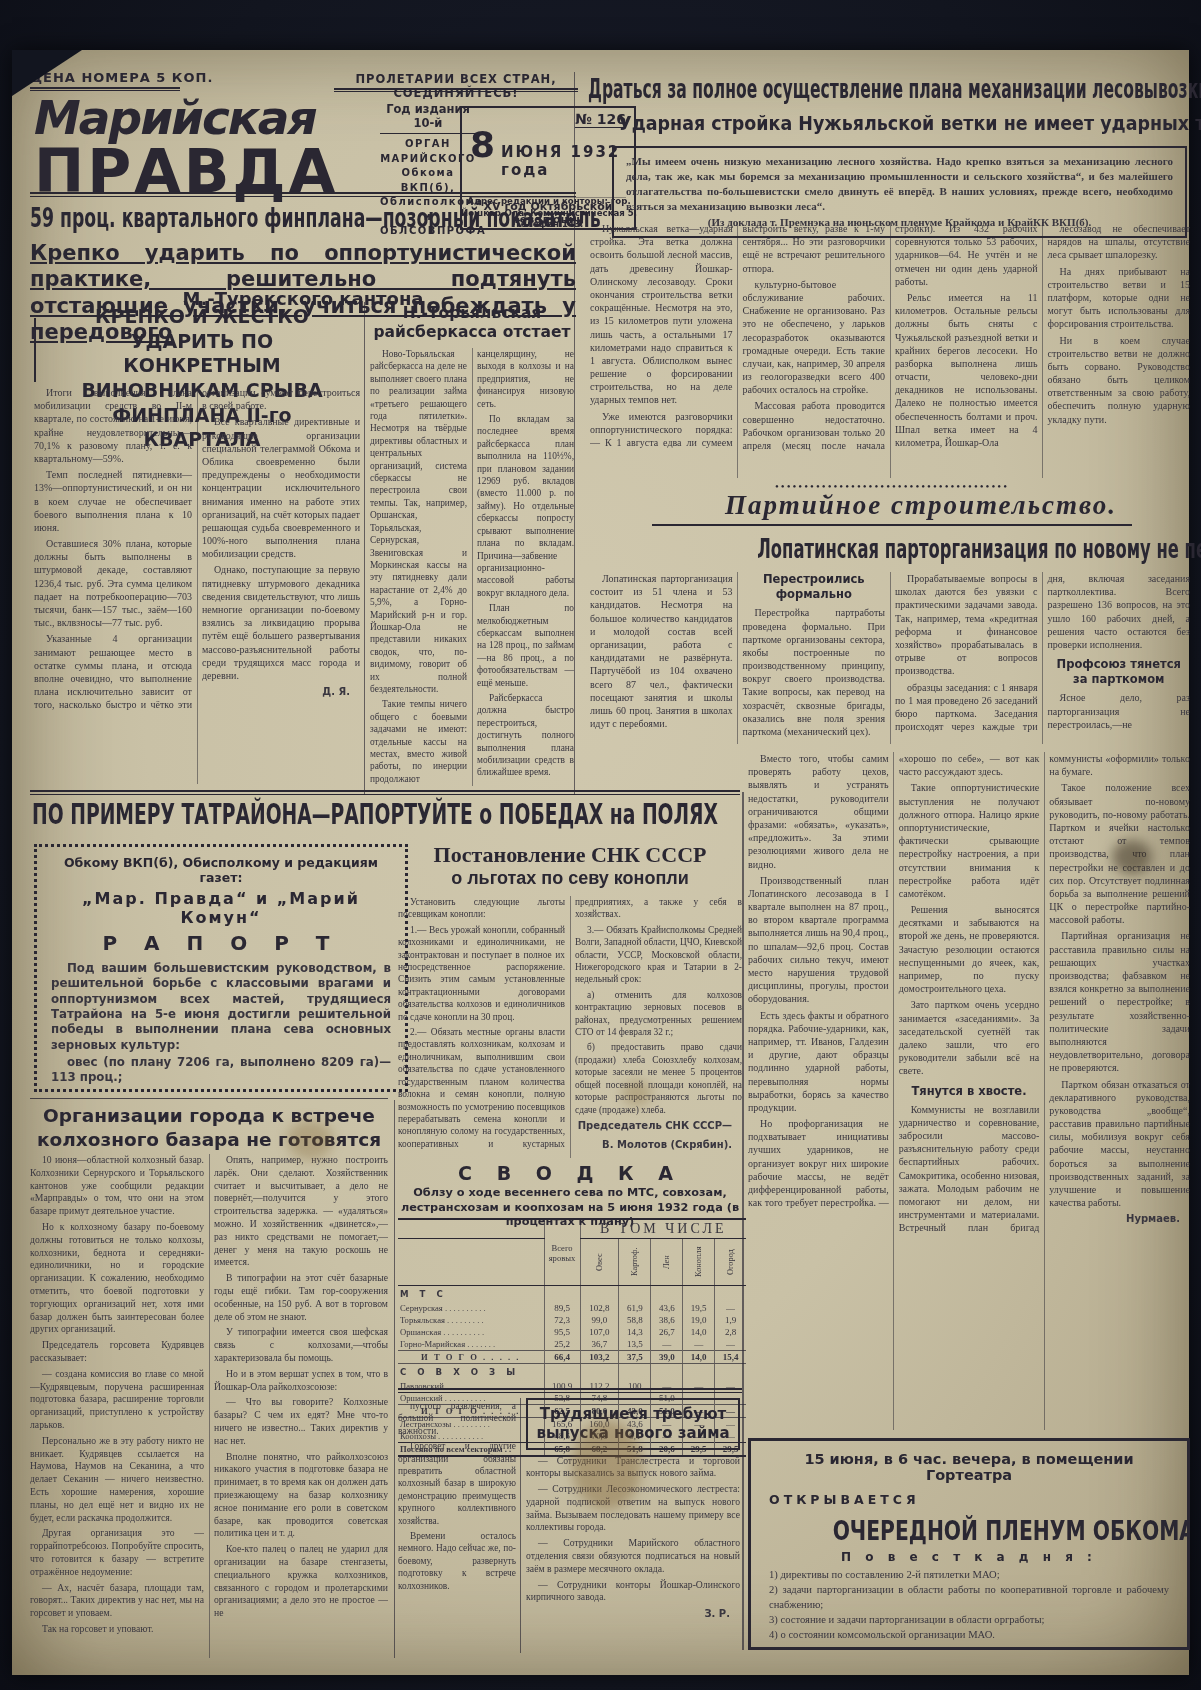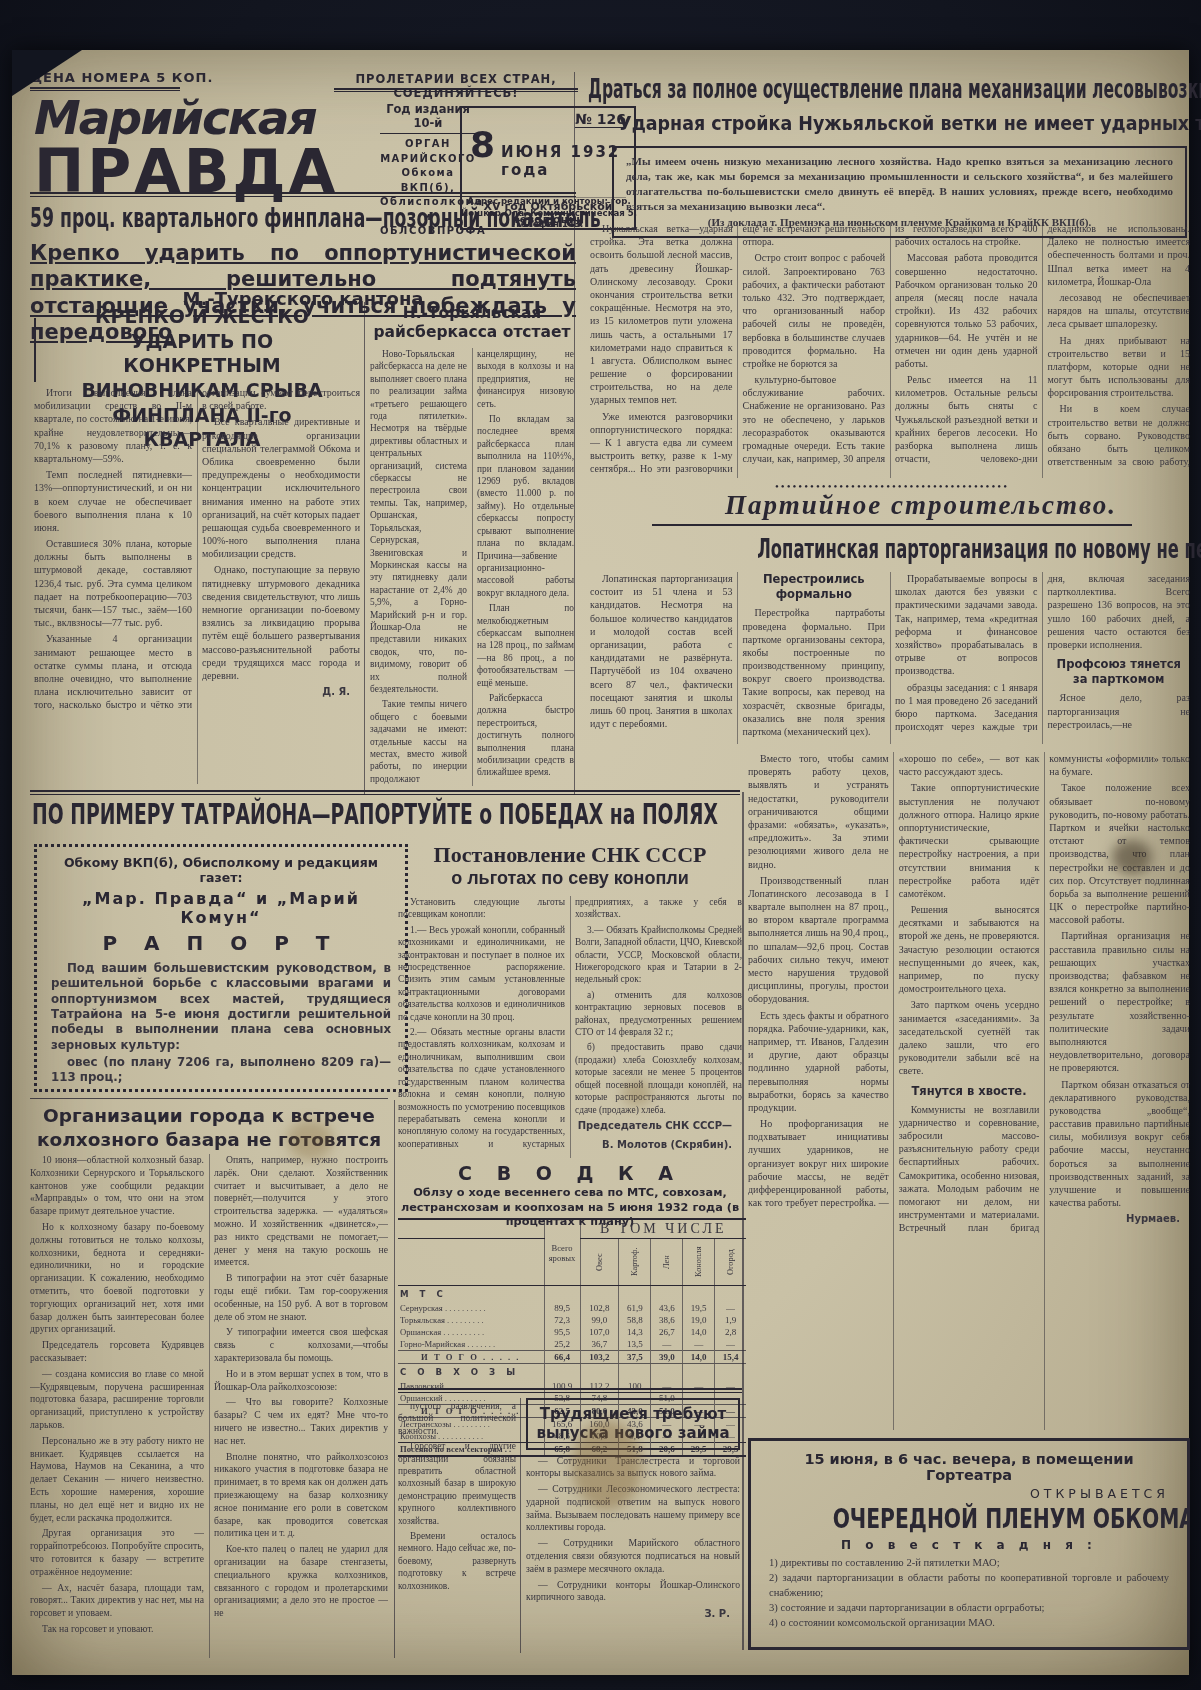--- a/index.html
+++ b/index.html
@@ -87,21 +87,21 @@
   tr.sec td{font-family:"DejaVu Sans",sans-serif;font-weight:bold;letter-spacing:4px;font-size:10px;padding:3px 2px;}
   tr.itogo td{border-top:1px solid rgba(42,39,50,.7);border-bottom:1px solid rgba(42,39,50,.7);font-weight:bold;}
   tr.itogo td.lbl{text-align:center;letter-spacing:2px;}
   tr.total td{border-top:1.5px solid var(--ink);font-weight:bold;}
   
   .zaimbox{border:2px solid var(--ink);padding:5px 8px;}
   .zaim-h{font-family:"DejaVu Sans",sans-serif;font-weight:900;font-size:15px;text-align:center;line-height:1.25;}
   
   .plenum{border:3px solid var(--ink);padding:10px 18px 8px 18px;}
   .pl-when{font-family:"DejaVu Sans",sans-serif;font-weight:bold;font-size:14.5px;text-align:center;}
-  .pl-opens{font-family:"DejaVu Sans",sans-serif;font-weight:normal;font-size:12.5px;letter-spacing:4px;text-align:right;margin:3px 0;}
+  .pl-opens{font-family:"DejaVu Sans",sans-serif;font-weight:bold;font-size:12.5px;letter-spacing:4px;text-align:left;margin:9px 0;}
   .pl-title{text-align:center;margin:2px 0 4px 0;}
   .pl-agenda{font-family:"DejaVu Sans",sans-serif;font-weight:bold;font-size:12px;letter-spacing:5px;text-align:center;margin-bottom:4px;}
   .plenum p.agenda{font-size:10.6px;line-height:1.35;text-align:justify;margin-bottom:1px;color:var(--ink2);text-indent:0;}
   
   .stain{border-radius:50%;filter:blur(6px);}
   .corner{width:0;height:0;border-top:46px solid #12151f;border-right:70px solid transparent;}
 </style>
 </head>
 <body>
 
@@ -144,21 +144,20 @@
   <div class="abs hl" style="left:578px;top:62px;width:600px;font-size:19px;text-align:center;font-weight:bold;">
     <span class="sxc" style="transform:scaleX(.92);">Ударная стройка Нужьяльской ветки не имеет ударных темпов</span>
   </div>
   <div class="abs qbox" style="left:600px;top:96px;width:575px;">
     <span>„Мы имеем очень низкую механизацию лесного хозяйства. Надо крепко взяться за механизацию лесного дела, так же, как мы боремся за механизацию промышленности и сельского хозяйства“, и без малейшего отлагательства по-большевистски смело двинуть её вперёд. В наших условиях, прежде всего, необходимо взяться за механизацию вывозки леса“.</span>
     <div class="qattr">(Из доклада т. Премнэка на июньском пленуме Крайкома и КрайКК ВКП(б).</div>
   </div>
   <div class="abs colbody" style="left:578px;top:172px;width:600px;height:256px;column-count:4;">
       <p class="bp">Нужьяльская ветка—ударная стройка. Эта ветка должна освоить большой лесной массив, дать древесину Йошкар-Олинскому лесозаводу. Сроки окончания строительства ветки сокращённые. Несмотря на это, из 15 километров пути уложена лишь часть, а остальными 17 километрами надо справиться к 1 августа. Облисполком вынес решение о форсировании строительства, но на деле ударных темпов нет.</p>
       <p class="bp">Уже имеются разговорчики оппортунистического порядка: — К 1 августа едва ли сумеем выстроить ветку, разве к 1-му сентября... Но эти разговорчики ещё не встречают решительного отпора.</p>
-      <p class="bp">Остро стоит вопрос с рабочей силой. Запроектировано 763 рабочих, а фактически работают только 432. Это подтверждает, что организованный набор рабочей силы не проведён, вербовка в большинстве случаев проводится формально. На стройке не борются за</p>
       <p class="bp">культурно-бытовое обслуживание рабочих. Снабжение не организовано. Раз это не обеспечено, у ларьков лесоразработок оказываются громадные очереди. Есть такие случаи, как, например, 30 апреля из геологоразведки всего 400 рабочих осталось на стройке.</p>
       <p class="bp">Массовая работа проводится совершенно недостаточно. Рабочком организован только 20 апреля (месяц после начала стройки). Из 432 рабочих соревнуются только 53 рабочих, ударников—64. Не учтён и не отмечен ни один день ударной работы.</p>
       <p class="bp">Рельс имеется на 11 километров. Остальные рельсы должны быть сняты с Чужьяльской разъездной ветки и крайних берегов лесосеки. Но разборка выполнена лишь отчасти, человеко-дни декадников не использованы. Далеко не полностью имеется обеспеченность болтами и проч. Шпал ветка имеет на 4 километра, Йошкар-Ола</p>
       <p class="bp">лесозавод не обеспечивает нарядов на шпалы, отсутствие леса срывает шпалорезку.</p>
       <p class="bp">На днях прибывают на строительство ветви и 15 платформ, которые одни не могут быть использованы для форсирования строительства.</p>
       <p class="bp">Ни в коем случае строительство ветви не должно быть сорвано. Руководство обязано быть целиком ответственным за свою работу, обеспечить полную ударную укладку пути.</p>
     </div>
 
   <div class="abs dots" style="left:640px;top:430px;width:480px;">••••••••••••••••••••••••••••••••••••••••</div>
   <div class="abs party-title" style="left:609px;top:440px;width:600px;">Партийное строительство.</div>

